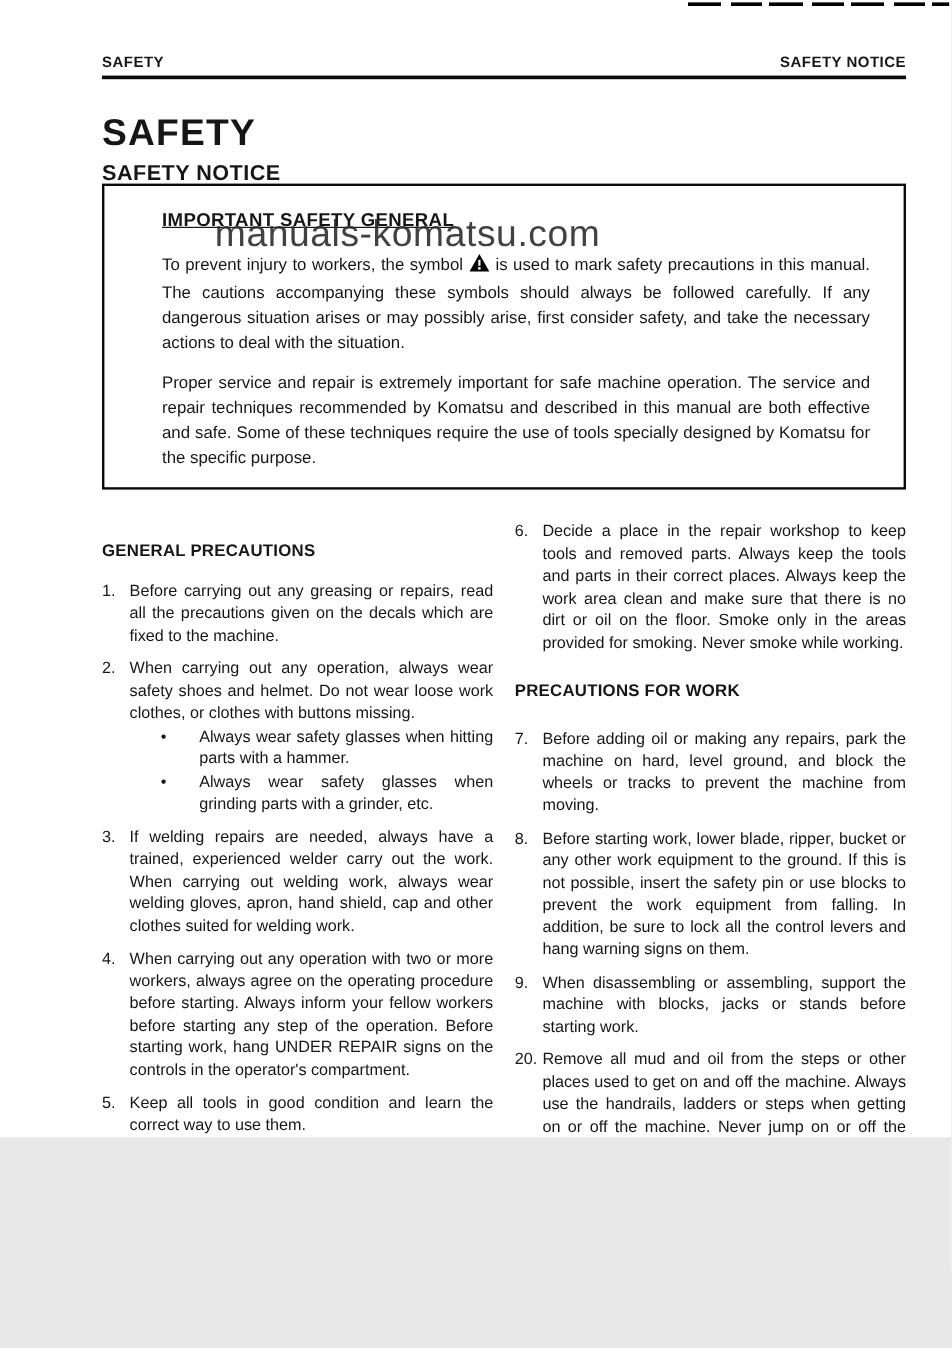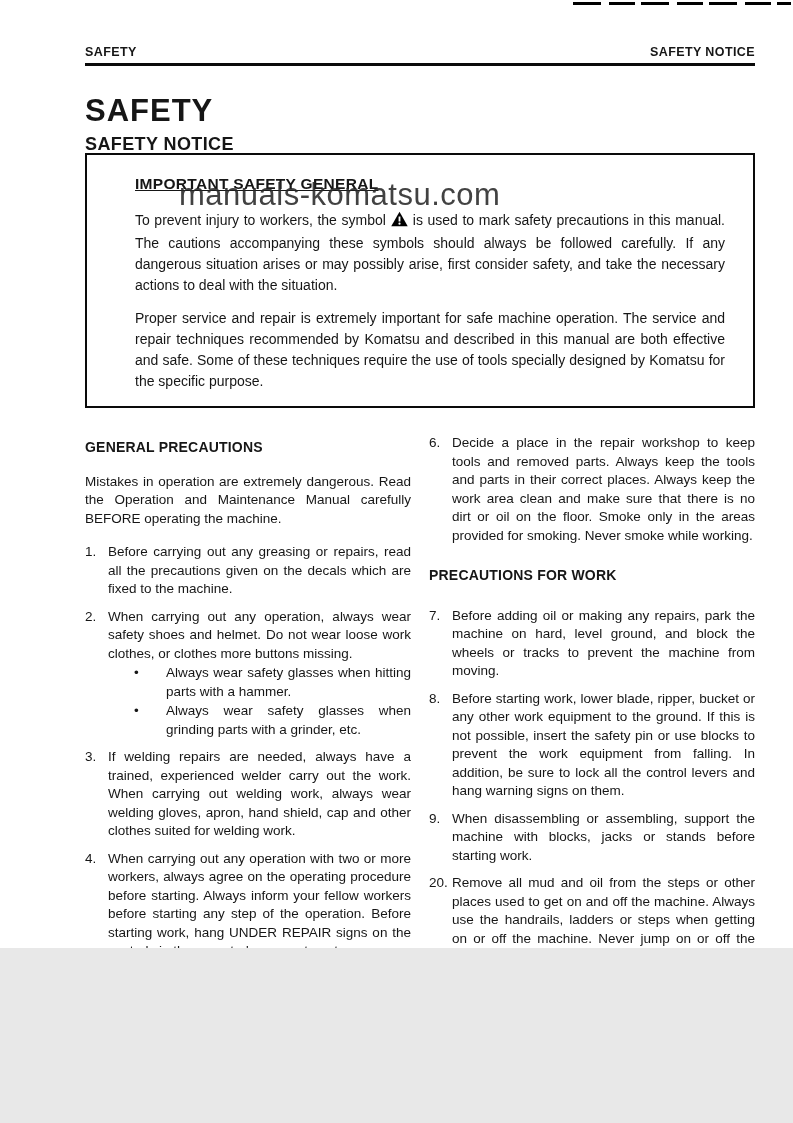--- a/index.html
+++ b/index.html
@@ -55,21 +55,21 @@
   }
   .box-p {
     margin: 12px 0 0 0; font-size: 14px; line-height: 21px; text-align: justify;
   }
   .box-p.second { margin-top: 17px; }
   .warn-icon { display: inline-block; vertical-align: -2px; margin: 0 5px; }
 
   
   .columns { display: flex; gap: 18px; margin-top: 26px; }
   .col { width: 326px; font-size: 13.5px; line-height: 18.5px; }
-  .sec-heading { font-size: 14px; font-weight: bold; letter-spacing: .2px; margin: 4px 0 16px 0; }
+  .sec-heading { font-size: 14px; font-weight: bold; letter-spacing: .2px; margin: 15px 0 16px 0; }
   .col-right .sec-heading { margin: 21px 0 22px 0; }
   .intro-p { margin: 0 0 15px 0; text-align: justify; }
 
   .li { display: flex; margin: 0 0 9px 0; }
   .li .num { width: 23px; flex: 0 0 23px; }
   .li .ibody { flex: 1; }
   .li .itext { text-align: justify; }
 
   .bullet-row { display: flex; margin: 1px 0 0 26px; }
   .bullet-row .bmark { width: 32px; flex: 0 0 32px; }
@@ -104,33 +104,32 @@
               <rect x="11.6" y="8.2" width="2.8" height="7.6" fill="#fff"></rect>
               <circle cx="13" cy="19.2" r="1.7" fill="#fff"></circle>
             </svg></span><span>is used to mark safety precautions in this manual. The cautions accompanying these symbols should always be followed carefully. If any dangerous situation arises or may possibly arise, first consider safety, and take the necessary actions to deal with the situation.</span></p>
       <p class="box-p">Proper service and repair is extremely important for safe machine operation. The service and repair techniques recommended by Komatsu and described in this manual are both effective and safe. Some of these techniques require the use of tools specially designed by Komatsu for the specific purpose.</p>
     </div>
 
     <div class="columns">
 
       <div class="col col-left">
         <h3 class="sec-heading">GENERAL PRECAUTIONS</h3>
-        <p class="intro-p">Mistakes in operation are extremely dangerous. Read the Operation and Maintenance Manual carefully BEFORE operating the machine.</p>
 
         <div class="li">
           <span class="num">1.</span>
           <div class="ibody">
               <div class="itext">Before carrying out any greasing or repairs, read all the precautions given on the decals which are fixed to the machine.</div>
             </div>
         </div>
 
         <div class="li">
           <span class="num">2.</span>
           <div class="ibody">
-            <div class="itext">When carrying out any operation, always wear safety shoes and helmet. Do not wear loose work clothes, or clothes more buttons missing.</div>
+            <div class="itext">When carrying out any operation, always wear safety shoes and helmet. Do not wear loose work clothes, or clothes with buttons missing.</div>
             <div class="bullet-row">
               <span class="bmark">•</span>
               <div class="btext">Always wear safety glasses when hitting parts with a hammer.</div>
             </div>
             <div class="bullet-row">
               <span class="bmark">•</span>
               <div class="btext">Always wear safety glasses when grinding parts with a grinder, etc.</div>
             </div>
           </div>
         </div>

